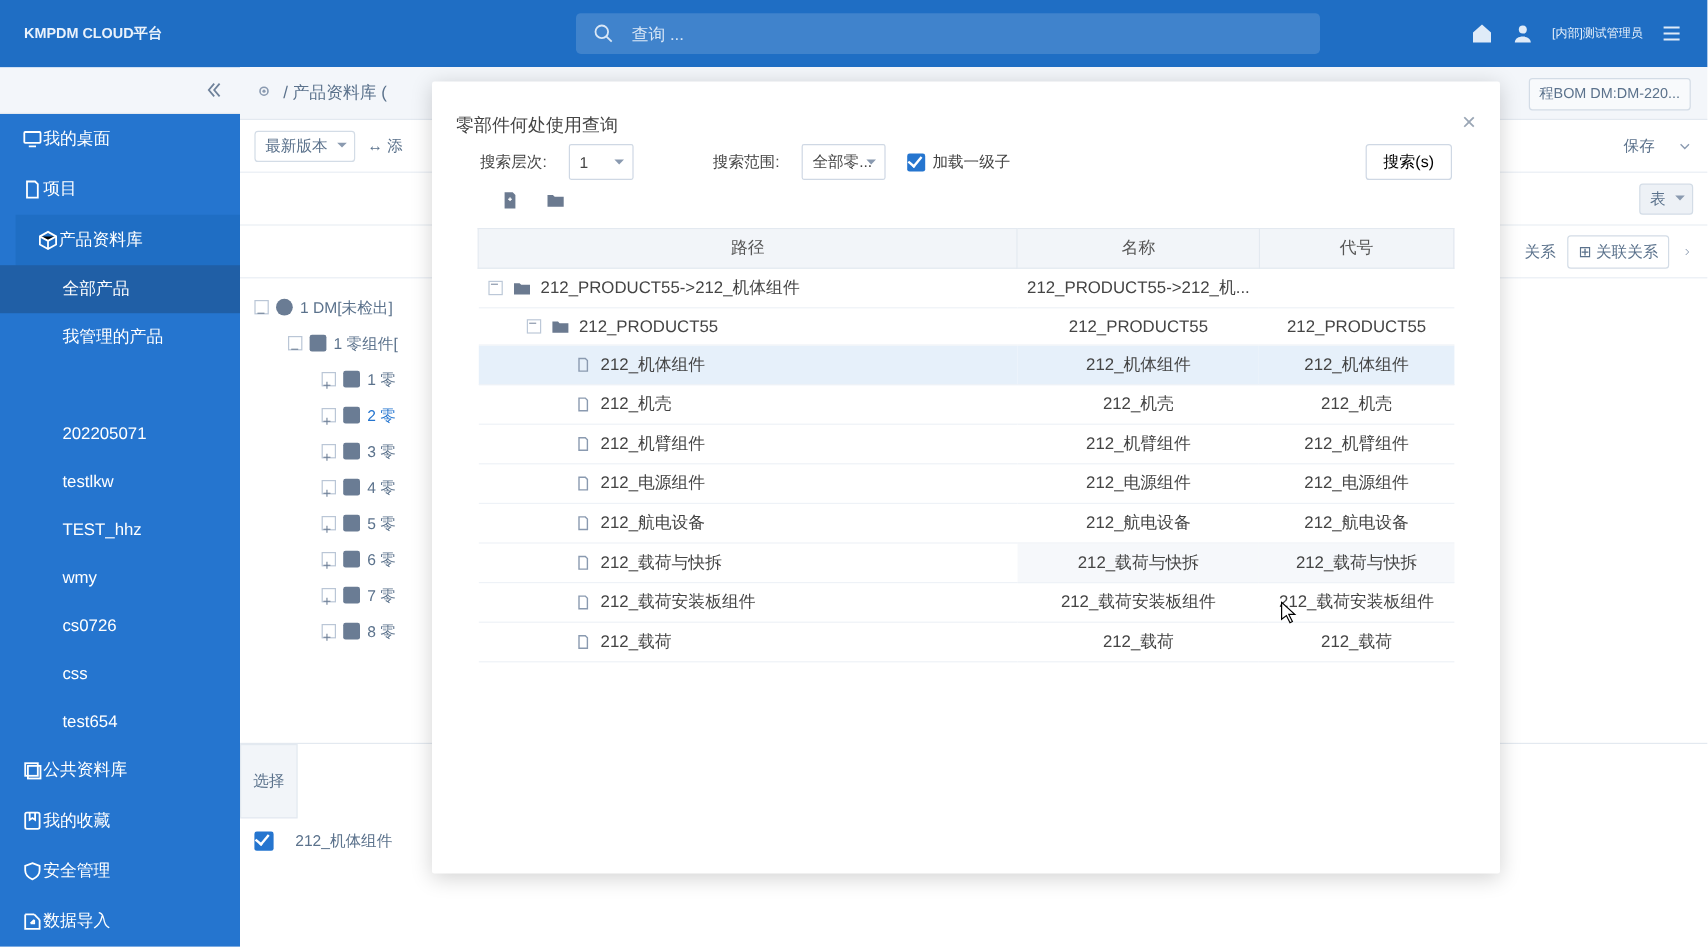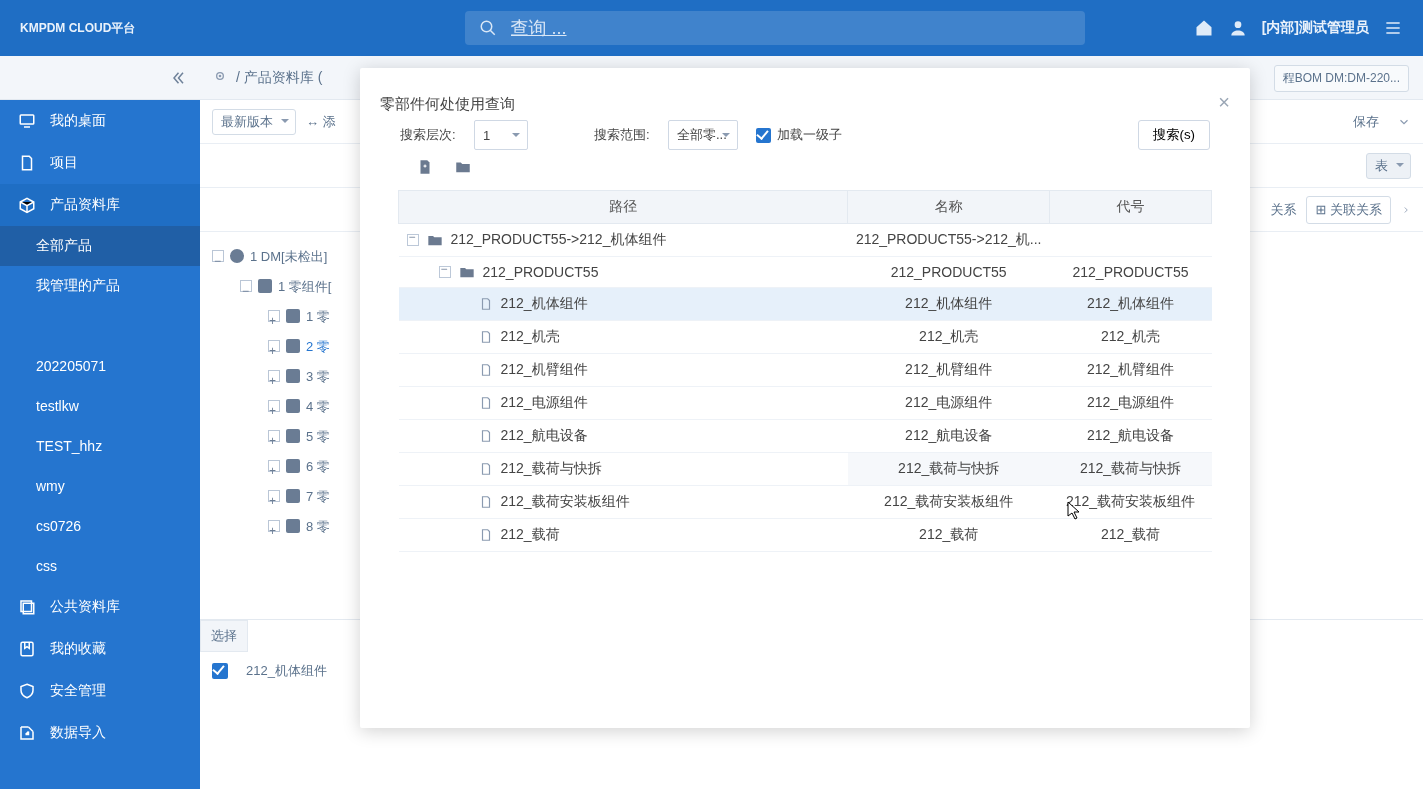--- a/index.html
+++ b/index.html
@@ -4,33 +4,33 @@
 <style>
 * { margin: 0; padding: 0; box-sizing: border-box; font-family: "Microsoft YaHei", Arial, sans-serif; }
 body { width: 1423px; height: 789px; overflow: hidden; background: #fff; color: #333; font-size: 13px; position: relative; }
 
 
 .topbar { height: 56px; background: #1f6ec4; display: flex; align-items: center; padding: 0 20px; color: #eaf2fb; }
 .brand { font-size: 12px; font-weight: 600; flex: 0 0 auto; }
 .searchwrap { margin-left: auto; margin-right: auto; position: relative; left: 120px; }
 .searchbox { width: 620px; height: 34px; background: rgba(255,255,255,0.15); border-radius: 4px; display: flex; align-items: center; padding: 0 14px; }
 .searchbox .sicon { width: 18px; height: 18px; margin-right: 14px; opacity: .9 }
-.searchbox input { flex:1; background: transparent; border: none; outline: none; color: #eaf2fb; font-size: 18px; text-decoration: underline; }
+.searchbox input { flex:1; background: transparent; border: none; outline: none; color: #eaf2fb; font-size: 14px; }
 .searchbox input::placeholder { color: #eaf2fb; opacity: .9 }
 .toptools { display:flex; align-items:center; gap: 14px; margin-left: 20px; }
 .toptools .ticon { width: 20px; height: 20px; opacity: .95 }
-.toptools .uname { font-size: 14px; font-weight: bold; }
+.toptools .uname { font-size: 10px; }
 
 
 .shell { display:flex; height: calc(789px - 56px); }
 .sidebar { width: 200px; background: #2575cf; color: #fff; display:flex; flex-direction: column; position: relative; }
 .collapsebar { height: 44px; display:flex; align-items:center; justify-content:flex-end; padding-right: 14px; background: #f3f6fa; color:#5b728c; border-bottom:1px solid #e3e9f0 }
-.navitem { height: 42px; display:flex; align-items:center; padding: 0 18px; gap: 14px; font-size: 14px; cursor:pointer }
-.navitem.active { background: #1f6ec4; }
-.subnav .subitem { height: 40px; display:flex; align-items:center; padding-left: 36px; font-size: 14px; cursor:pointer }
+.navitem { height: 42px; display:flex; align-items:center; padding: 0 18px; font-size: 14px; cursor:pointer }
+.navitem.active { background: #1f6ec4; margin-left: 13px; }
+.subnav .subitem { height: 40px; display:flex; align-items:center; padding-left: 52px; font-size: 14px; cursor:pointer }
 .subnav .subitem.selected { background: #205fa6; }
 .subnav .subitem.blurred { opacity:.55; filter: blur(2px) }
 
 
 .main { flex:1; background: #fff; position: relative; }
 .crumbbar { height: 44px; background: #f3f6fa; display:flex; align-items:center; padding: 0 12px; color:#5b728c; font-size: 14px; border-bottom:1px solid #e3e9f0 }
 .pin { width:16px; height:16px; margin-right:8px; }
 .righttabs { position:absolute; right: 0; top:0; height:44px; display:flex; align-items:center; color:#5b728c; font-size:12px; padding-right: 14px }
 .righttabs .rtab { border:1px solid #d3dce6; background:#f8fafc; padding:4px 8px; border-radius:3px; margin-left:4px }
 .toolbar { height: 44px; display:flex; align-items:center; padding: 0 12px; gap: 10px; color:#5b728c; border-bottom:1px solid #e9eef4 }
@@ -38,21 +38,21 @@
 .ddl::after{ content:""; position:absolute; right:6px; top:9px; border:4px solid transparent; border-top-color:#8a9ab0 }
 .treewrap { padding: 10px 12px; color:#5b728c; font-size:13px; line-height:30px }
 .treewrap .node { white-space:nowrap }
 .treewrap .cb { display:inline-block; width:12px; height:12px; border:1px solid #bac6d6; margin-right:6px; position:relative; top:1px }
 .treewrap .cb.m::after{content:"−"; position:absolute; left:1px; top:-5px; font-size:12px;color:#6c7e95}
 .treewrap .cb.p::after{content:"+"; position:absolute; left:0px; top:-5px; font-size:12px;color:#6c7e95}
 .treewrap .fic { display:inline-block; width:14px;height:14px;background:#6a7c94; border-radius:2px; margin-right:6px; position:relative; top:2px }
 .treewrap .l0{} .treewrap .l1{padding-left:28px} .treewrap .l2{padding-left:56px}
 .treewrap .node.sel{ color:#2575cf }
 .bottombox { position:absolute; left:0; right:0; bottom:0; height:170px; border-top:1px solid #e3e9f0; background:#fff }
-.bottombox .hdrcell{ background:#f2f5f9; border:1px solid #e3e9f0; padding:6px 10px; display:inline-block; font-size:13px; color:#5b728c }
+.bottombox .hdrcell{ background:#f2f5f9; border:1px solid #e3e9f0; padding:21px 10px; display:inline-block; font-size:13px; color:#5b728c }
 .bottombox .row { display:flex; align-items:center; padding:10px 12px; gap: 18px; color:#5b728c }
 .bottombox .chk { width:16px;height:16px;background:#2575cf;border-radius:2px;position:relative }
 .bottombox .chk::after{content:"";position:absolute;left:3px;top:0px;width:5px;height:9px;border:2px solid #fff;border-top:none;border-left:none;transform:rotate(40deg)}
 
 
 .dialog { position: absolute; left: 360px; top: 68px; width: 890px; height: 660px; background:#fff; box-shadow: 0 3px 18px rgba(0,0,0,.18); border-radius: 2px; z-index: 50; display:flex; flex-direction:column }
 .dialog .dhdr { height: 46px; display:flex; align-items:flex-end; padding: 0 20px; font-size: 15px; color:#444 }
 .dialog .dhdr .close { margin-left:auto; font-size:20px; color:#9aa6b5; cursor:pointer }
 .dialog .dform { padding: 6px 40px 14px 40px; display:flex; align-items:center; flex-wrap:wrap; gap: 12px 18px; color:#444; font-size:13px }
 .dialog .dform .lbl { width: 56px; line-height:1.2 }
@@ -143,20 +143,21 @@
         <div class="subnav">
           <div class="subitem selected">全部产品</div>
           <div class="subitem">我管理的产品</div>
           <div class="subitem blurred">　</div>
           <div class="subitem">202205071</div>
           <div class="subitem">testlkw</div>
           <div class="subitem">TEST_hhz</div>
           <div class="subitem">wmy</div>
           <div class="subitem">cs0726</div>
           <div class="subitem">css</div>
+          <div class="subitem">test654</div>
         </div>
         <div class="navitem">
           <svg width="18" height="18" viewBox="0 0 24 24">
             <rect x="4" y="4" width="14" height="14" fill="none" stroke="#fff" stroke-width="2"></rect>
             <rect x="7" y="7" width="14" height="14" fill="none" stroke="#fff" stroke-width="2"></rect>
           </svg>
           <span>公共资料库</span>
         </div>
         <div class="navitem">
           <svg width="18" height="18" viewBox="0 0 24 24">

